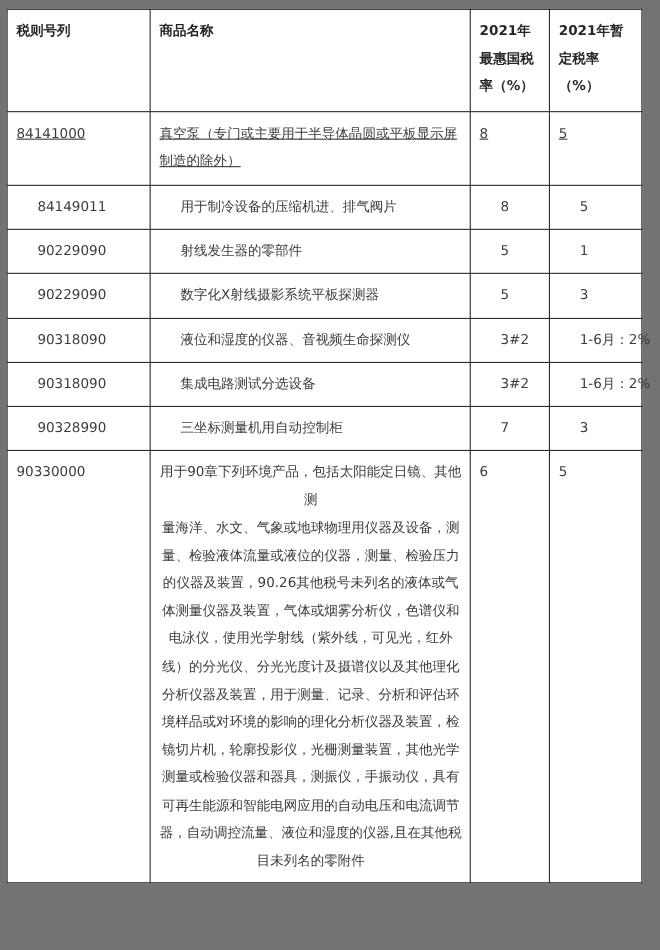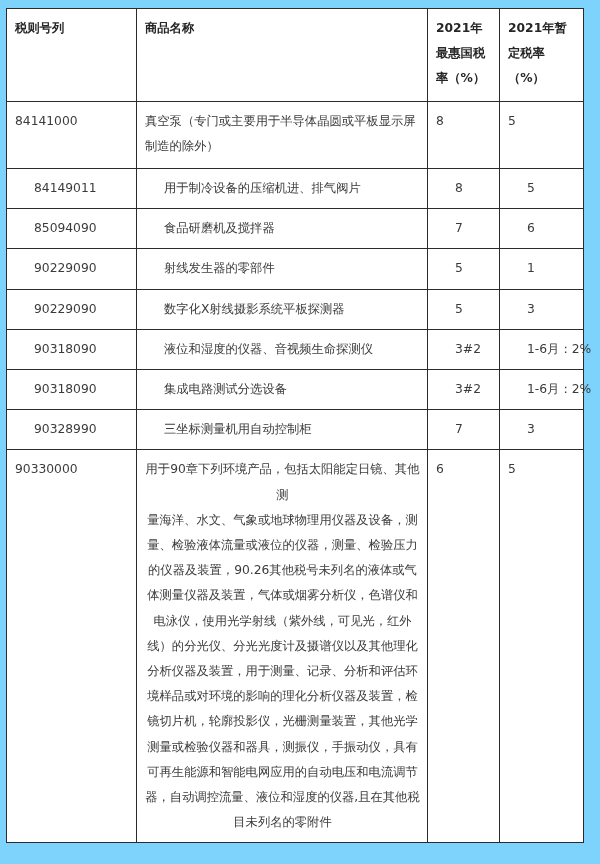--- a/index.html
+++ b/index.html
@@ -12,21 +12,21 @@
     height: 864px;
     font-family: "DejaVu Sans", "Liberation Sans", sans-serif;
     color: #3b3b3b;
     overflow: hidden;
   }
 
   .page {
     position: relative;
     width: 600px;
     height: 864px;
-    background: #7dd3fc;
+    background: #737373;
   }
 
   table.tariff-table {
     position: absolute;
     left: 6px;
     top: 8px;
     width: 577px;
     border-collapse: collapse;
     table-layout: fixed;
     background: #ffffff;
@@ -59,21 +59,21 @@
   td.mfn-cell,
   td.interim-cell {
     white-space: nowrap;
   }
 
   .name-cell p {
     margin: 0;
     text-align: center;
   }
 
-  tr.row-tall td { height: 52px; }
+  tr.row-tall td { height: 52px; text-decoration: underline; }
   tr.row-std  td { height: 24px; padding-left: 27px; }
 
   tr.row-last td {
     height: 345px;
   }
 </style>
 </head>
 <body>
 
 <div class="page">
@@ -104,26 +104,20 @@
 
       <tr class="row-std">
         <td class="code-cell">84149011</td>
         <td class="name-cell">用于制冷设备的压缩机进、排气阀片</td>
         <td class="mfn-cell">8</td>
         <td class="interim-cell">5</td>
       </tr>
 
 
 
-      <tr class="row-std">
-        <td class="code-cell">85094090</td>
-        <td class="name-cell">食品研磨机及搅拌器</td>
-        <td class="mfn-cell">7</td>
-        <td class="interim-cell">6</td>
-      </tr>
 
       <tr class="row-std">
         <td class="code-cell">90229090</td>
         <td class="name-cell">射线发生器的零部件</td>
         <td class="mfn-cell">5</td>
         <td class="interim-cell">1</td>
       </tr>
 
       <tr class="row-std">
         <td class="code-cell">90229090</td>

